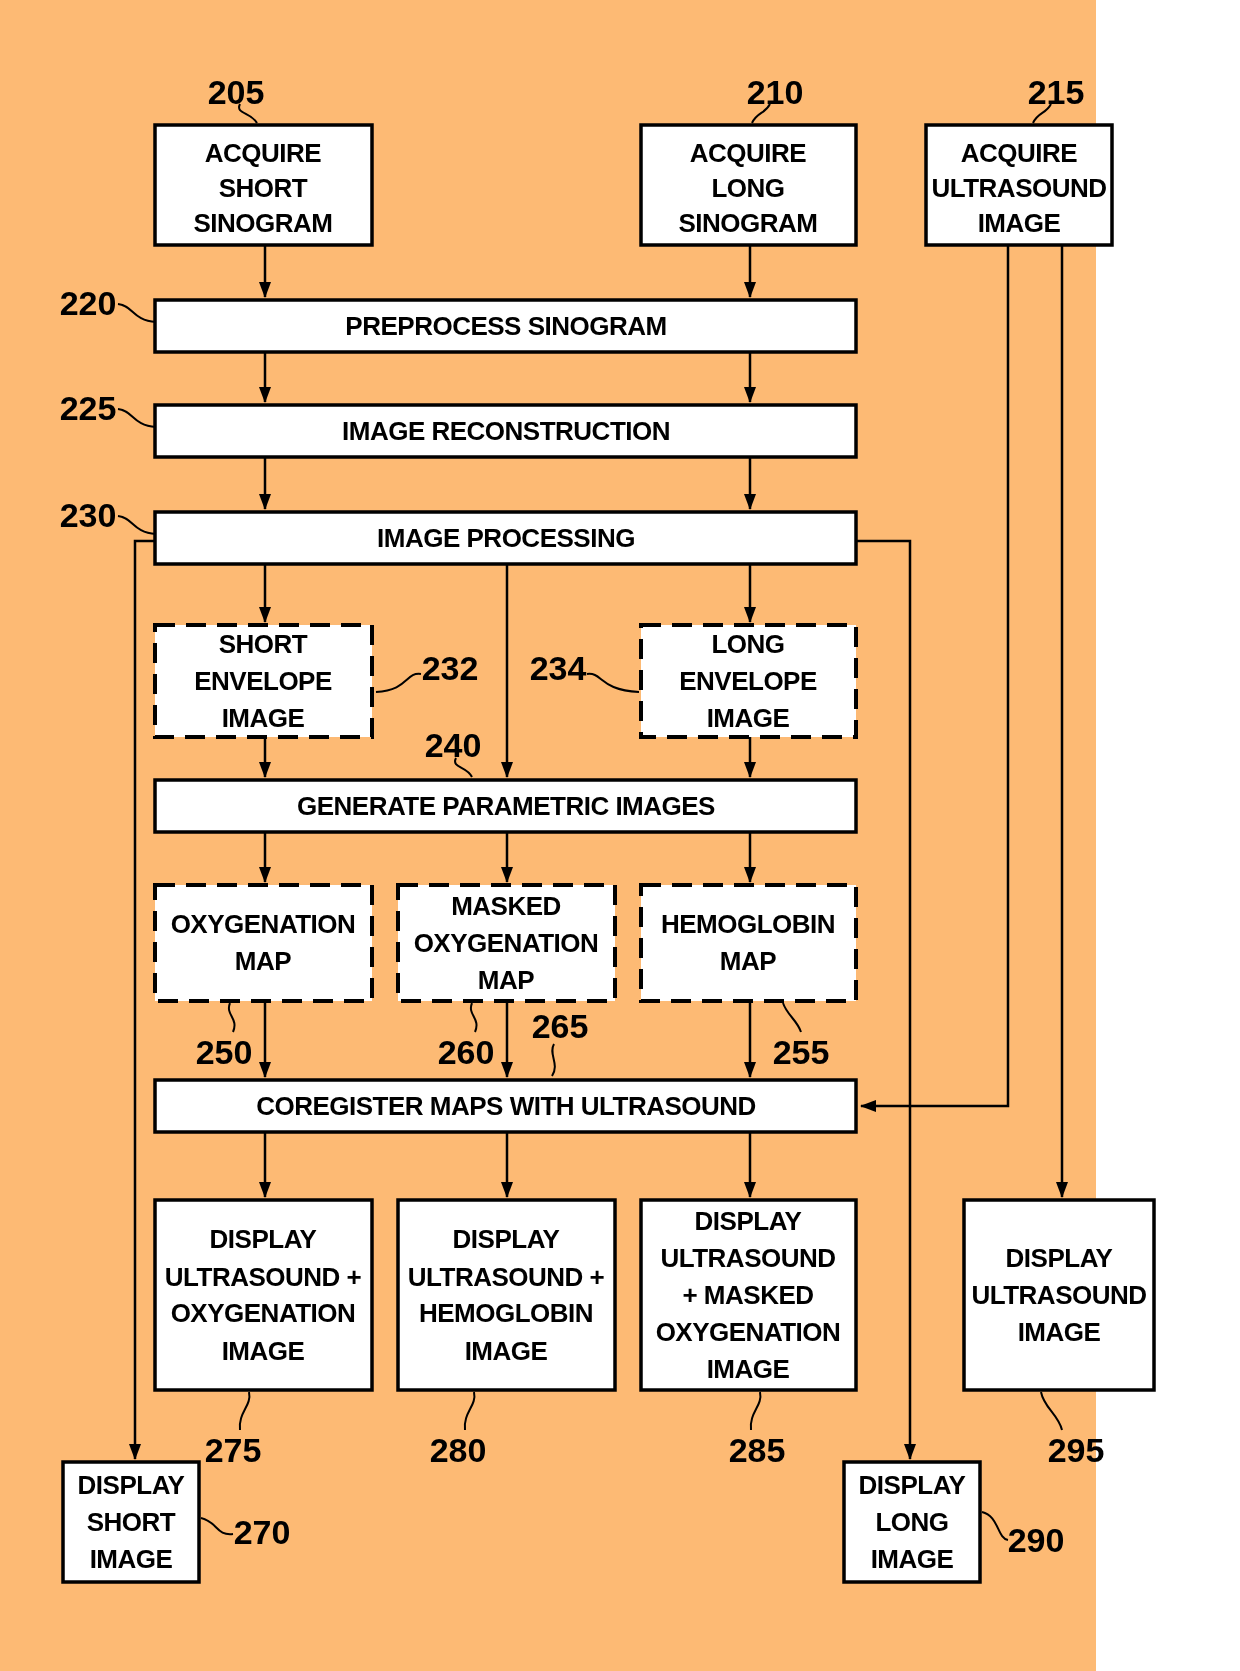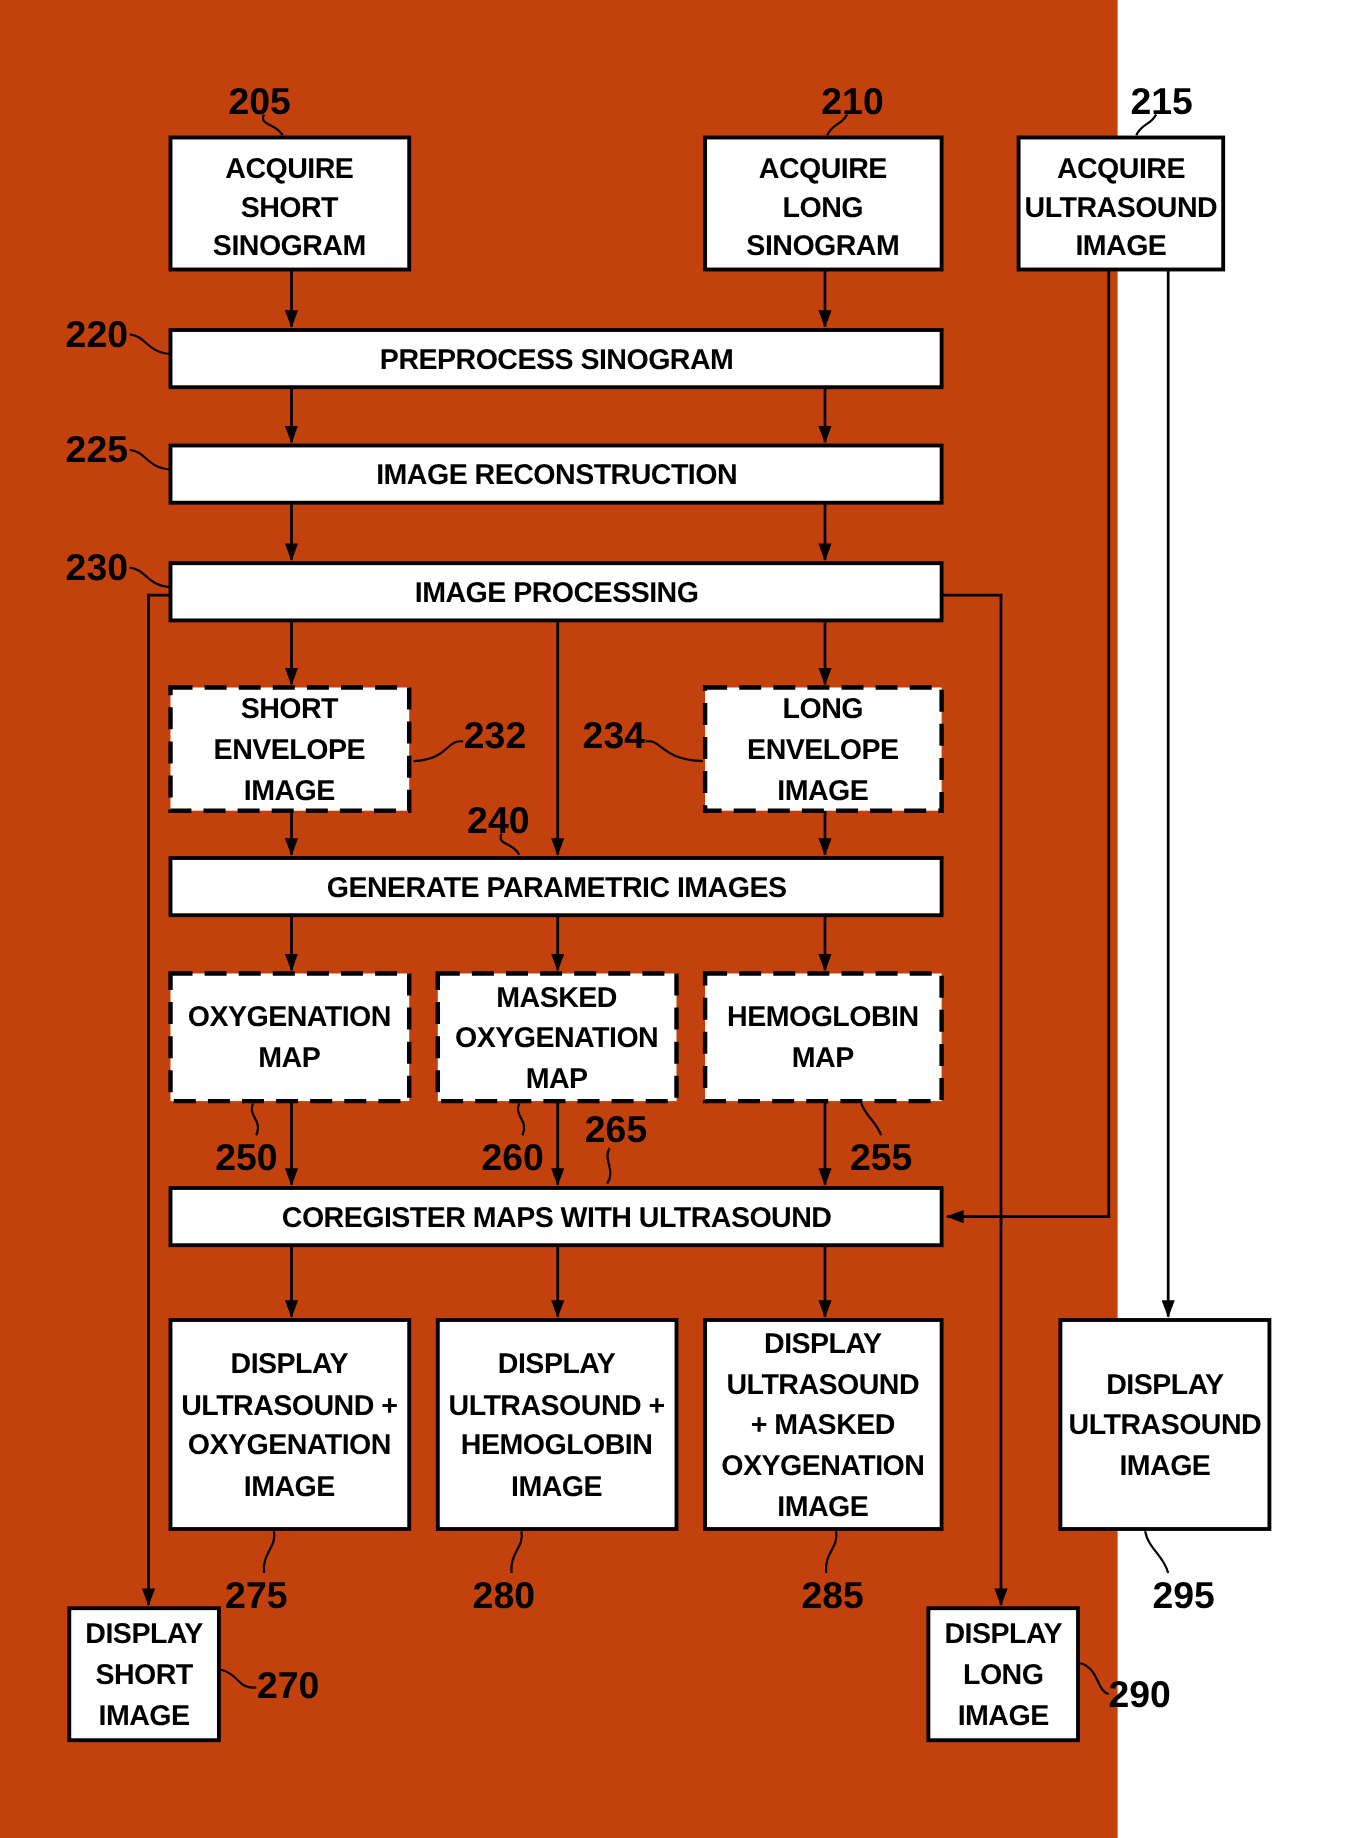--- a/index.html
+++ b/index.html
@@ -1,16 +1,16 @@
 <!DOCTYPE html>
 <html><head>
 <meta charset="utf-8">
 <style>
   html, body { margin: 0; padding: 0; background: #ffffff; }
-  .page { width: 1016px; height: 1671px; position: relative; background: #c2410c; }
+  .page { width: 1096px; height: 1671px; position: relative; background: #fdba74; }
   svg text {
     font-family: "Liberation Sans", sans-serif;
     font-weight: bold;
     fill: #000000;
   }
   .box-label { font-size: 26px; text-anchor: middle; letter-spacing: -0.5px; }
   .ref-label { font-size: 34px; text-anchor: middle; }
   .node-box  { fill: #ffffff; stroke: #000000; stroke-width: 3.5px; }
   .node-box.dashed { stroke-width: 4px; stroke-dasharray: 20 11; }
   .conn   { stroke: #000000; stroke-width: 2.5px; fill: none; }

